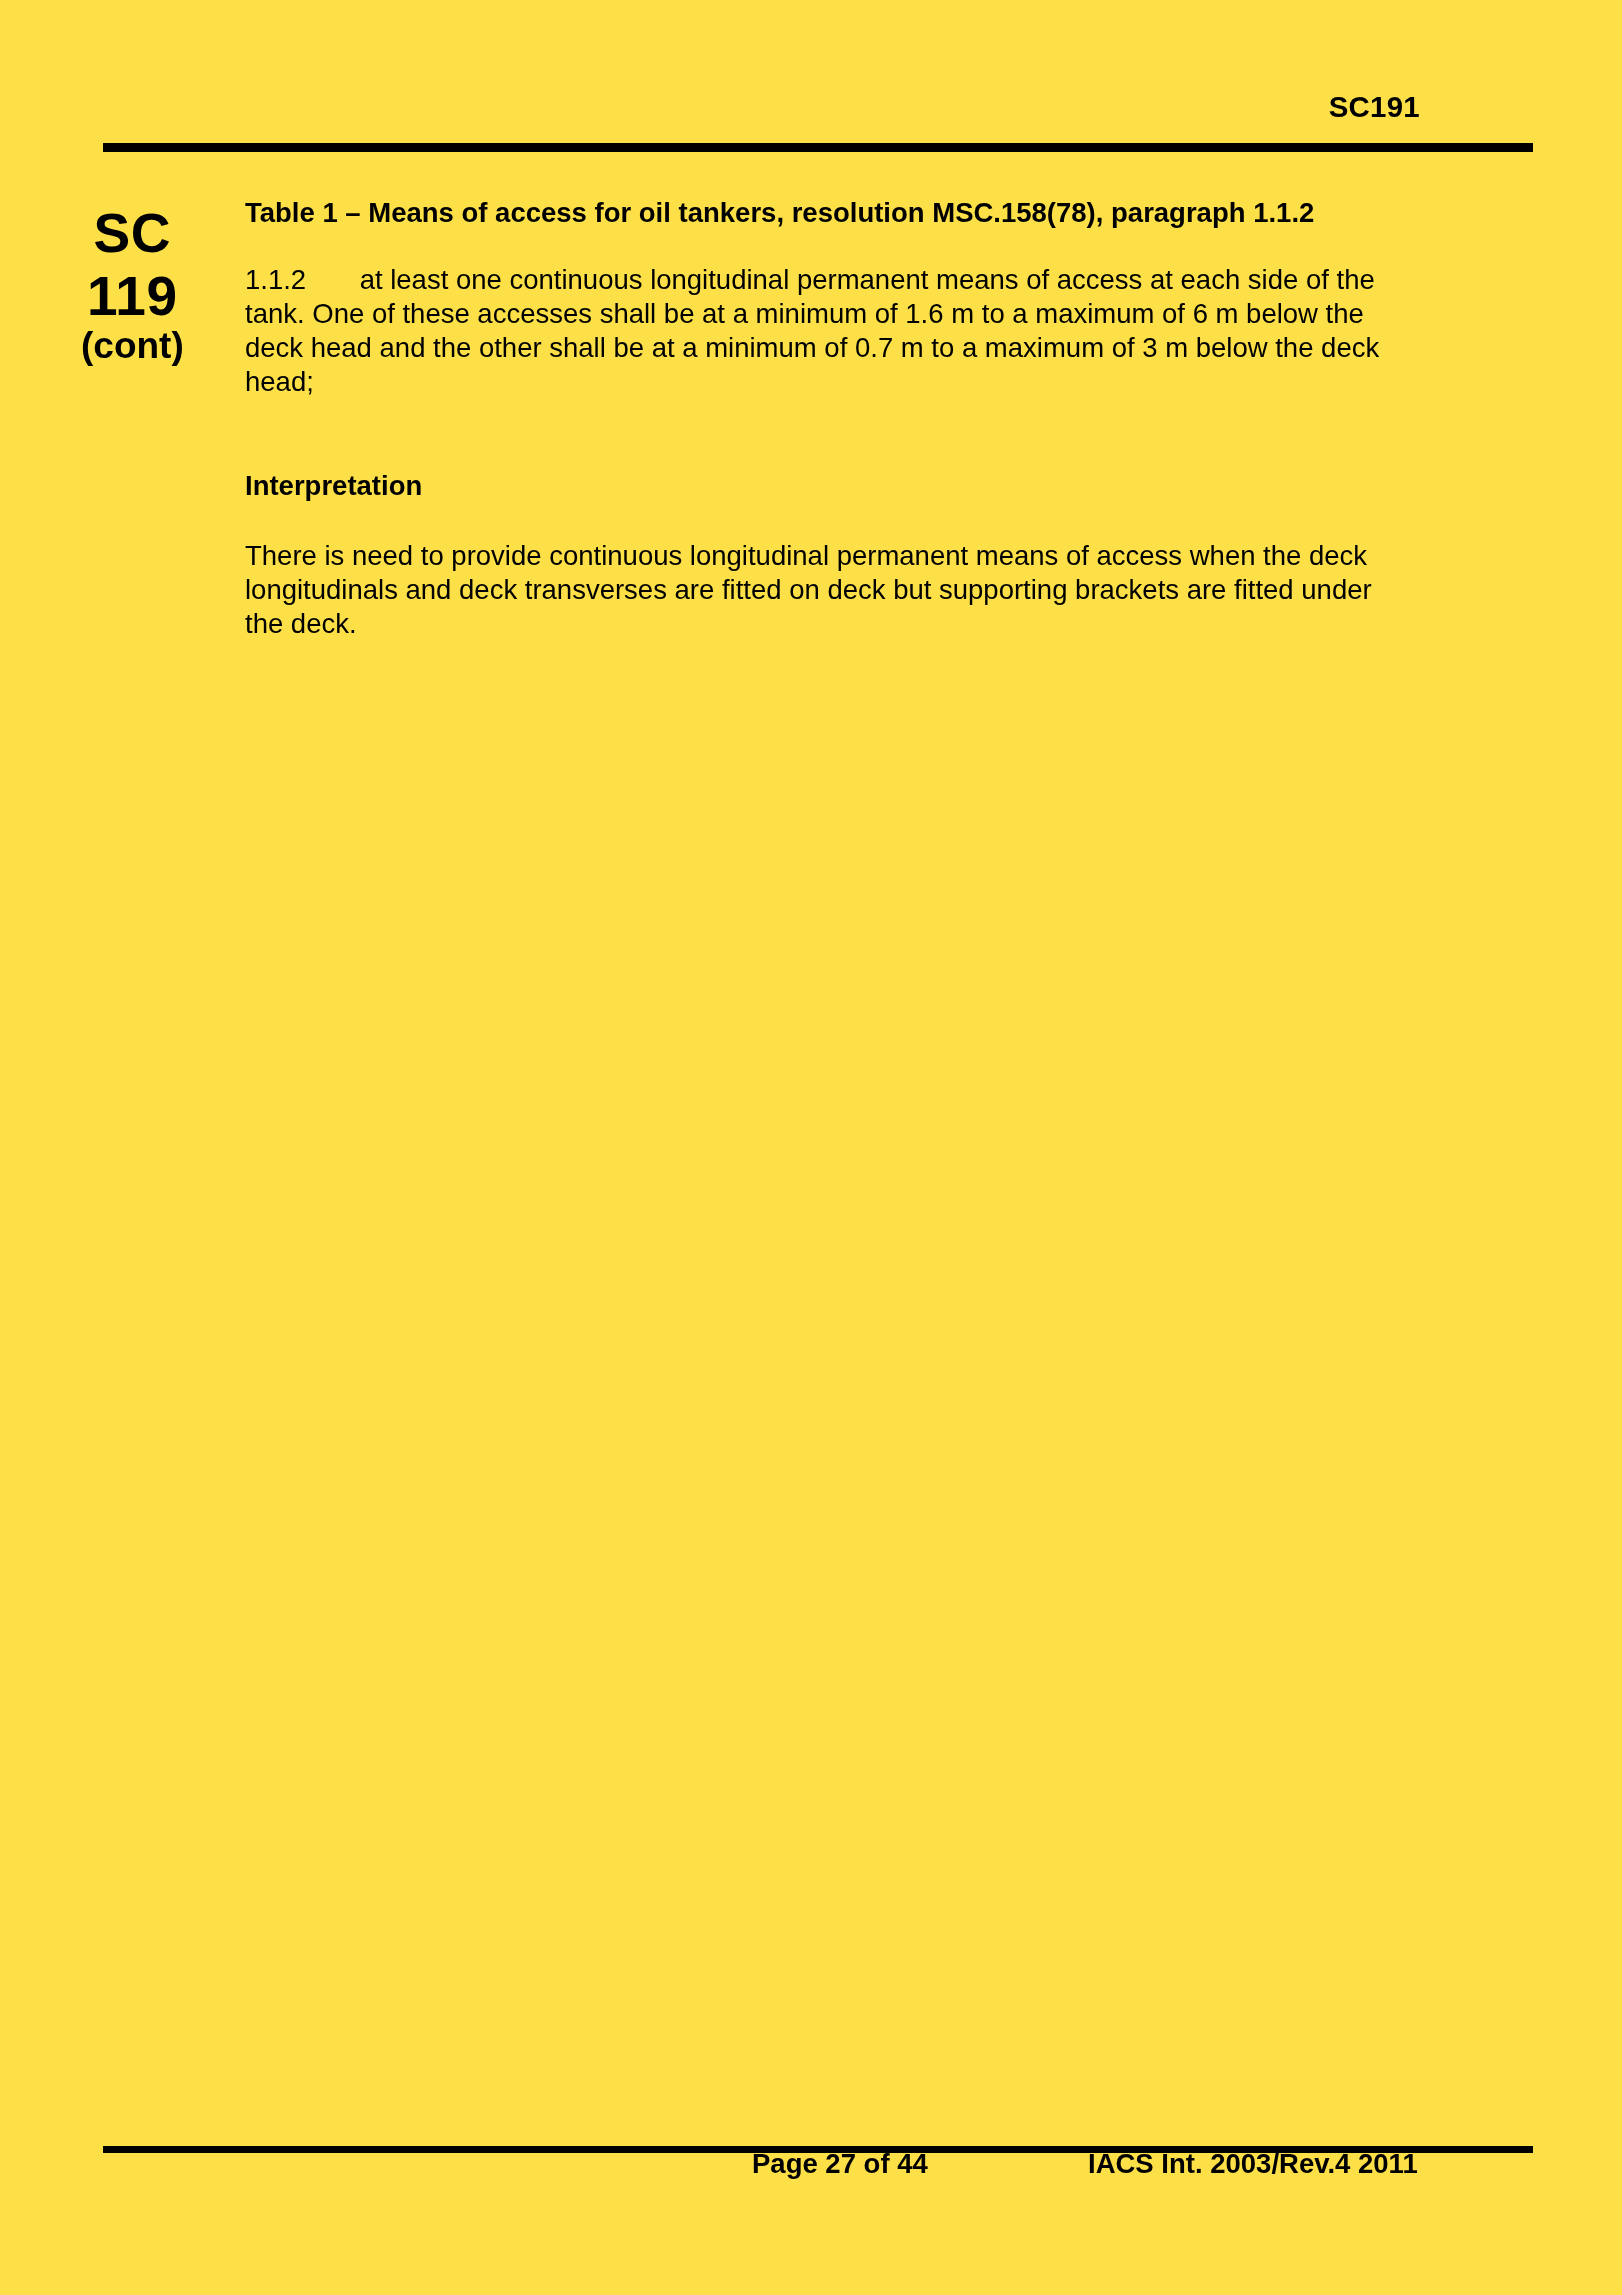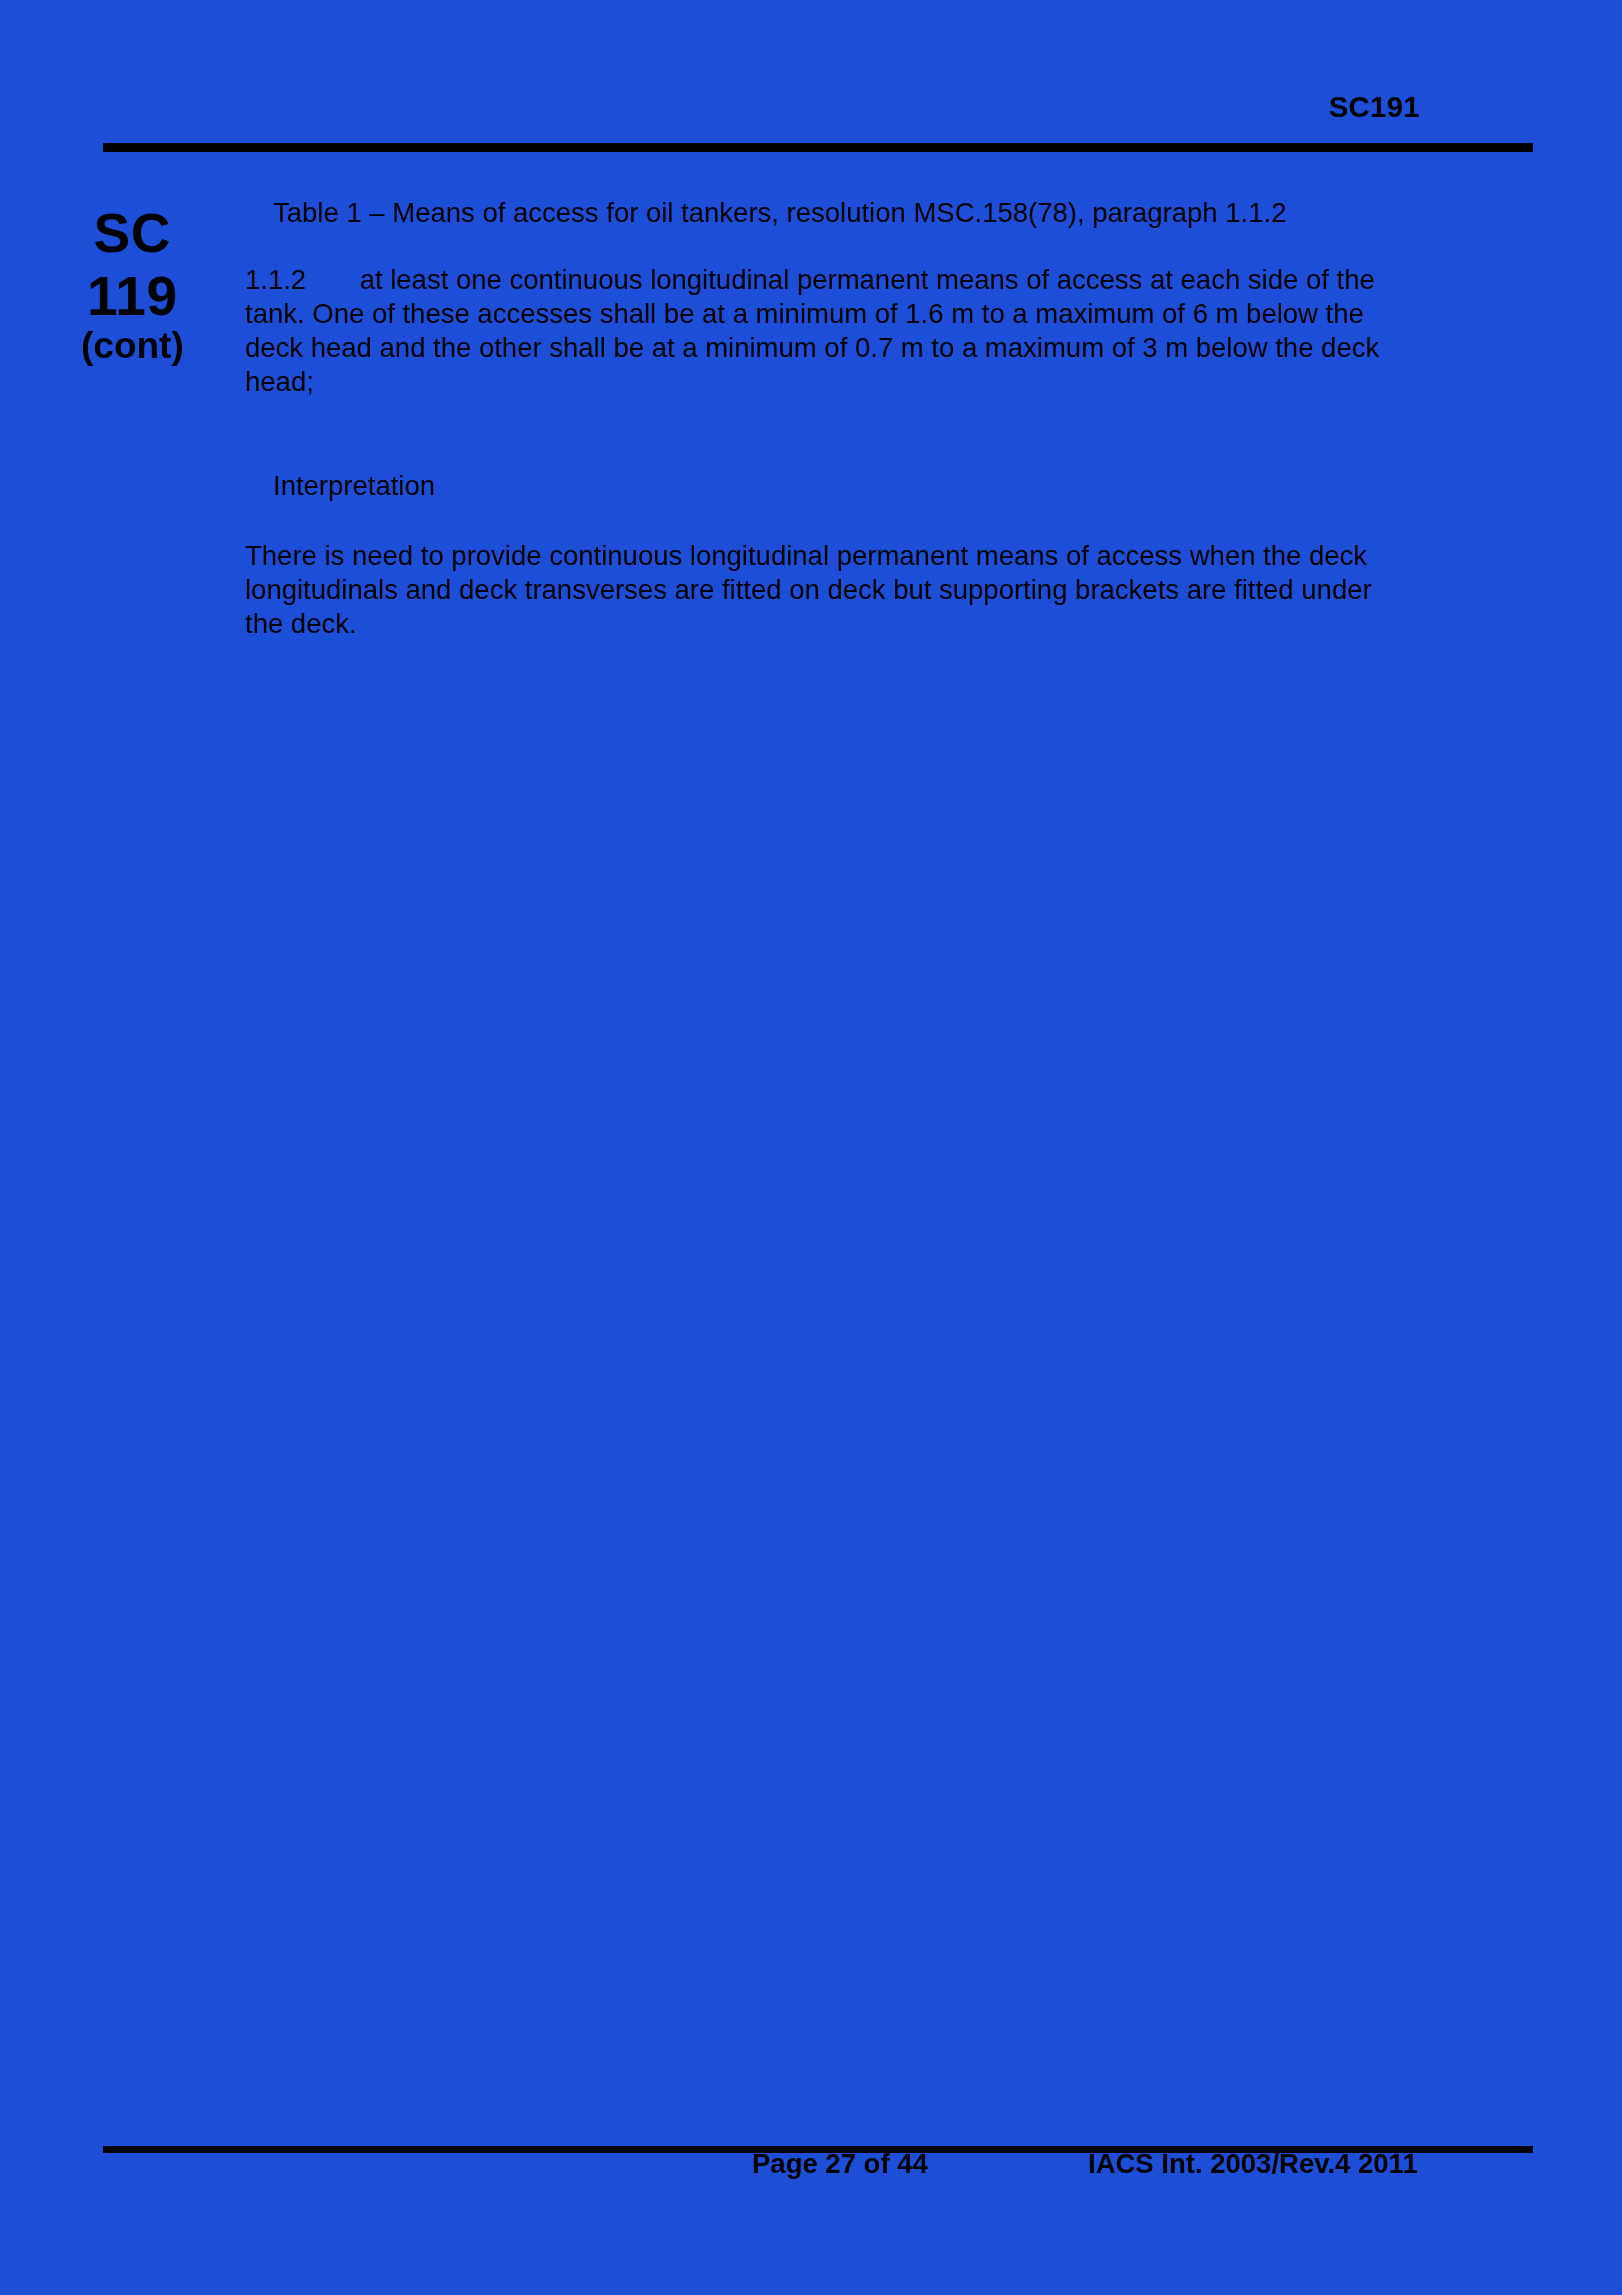--- a/index.html
+++ b/index.html
@@ -4,21 +4,21 @@
 <style>
   html, body {
     margin: 0;
     padding: 0;
     background: #ffffff;
   }
   .page {
     position: relative;
     width: 1622px;
     height: 2295px;
-    background: #1d4ed8;
+    background: #fde047;
     color: #000000;
     font-family: "Liberation Sans", sans-serif;
     overflow: hidden;
   }
   .hdr-code {
     position: absolute;
     top: 92px;
     right: 202px;
     font-size: 29.4px;
     font-weight: bold;
@@ -50,21 +50,21 @@
     line-height: 35px;
   }
   .content-block {
     position: absolute;
     left: 245px;
     width: 1212px;
     font-size: 27.5px;
     line-height: 34px;
     white-space: pre-wrap;
   }
-  .bold { font-weight: normal; margin-left: 28px; }
+  .bold { font-weight: bold; }
   .title-block { top: 196px; }
   .clause-block { top: 263px; }
   .interp-head-block { top: 469px; }
   .interp-block { top: 539px; }
   .footer-text {
     position: absolute;
     top: 2147px;
     font-size: 27.5px;
     font-weight: bold;
     line-height: 34px;

